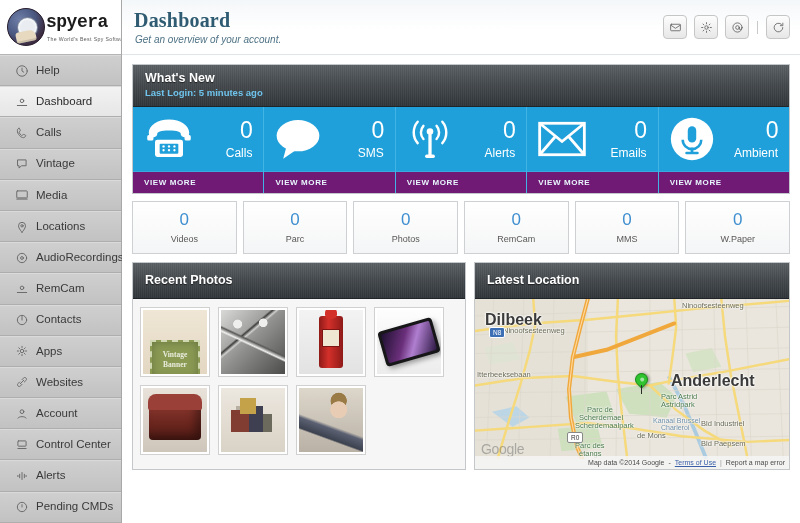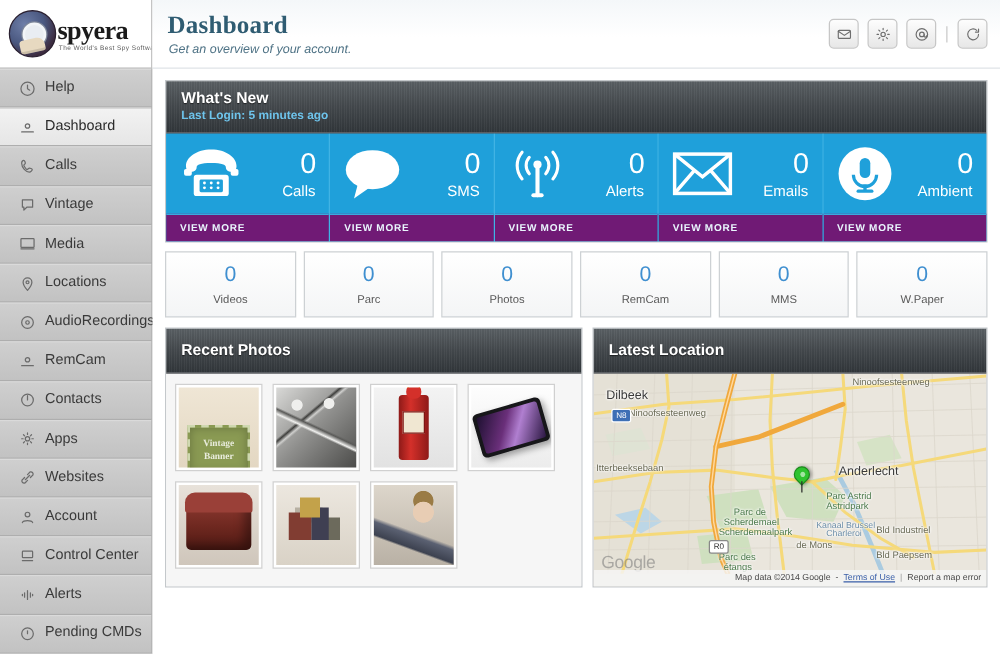--- a/index.html
+++ b/index.html
@@ -52,23 +52,23 @@
     content: ""; position: absolute;
     left: 8px; bottom: 3px;
     width: 20px; height: 11px;
     background: #e7d9c0;
     border-radius: 3px 6px 2px 2px;
     transform: rotate(-12deg);
     box-shadow: inset 0 -2px 0 rgba(0,0,0,.12);
   }
   .logo-word {
     position: absolute; left: 46px; top: 12px;
-    font-size: 21px; font-weight: bold; letter-spacing: -0.5px;
+    font-size: 18px; font-weight: bold; letter-spacing: -0.5px;
     color: #1b1b1b;
-    font-family: Liberation Serif, serif;
+    font-family: Liberation Mono, monospace;
   }
   .logo-tag {
     position: absolute; left: 47px; top: 36px;
     font-size: 5.2px; letter-spacing: .35px;
     color: #5a5a5a;
     white-space: nowrap;
     font-family: "Liberation Sans", sans-serif;
   }
 
   .nav { list-style: none; }
@@ -375,21 +375,21 @@
     cursor: pointer;
   }
   .map-bg { position: absolute; inset: 0; }
   .map-lbl {
     position: absolute;
     font-size: 8.5px;
     color: #4a4a4a;
     white-space: nowrap;
     text-shadow: 0 0 2px #fff, 0 0 2px #fff, 0 0 3px #fff;
   }
-  .map-lbl.big { font-size: 10px; color: #3a3a3a; }
+  .map-lbl.big { font-size: 16px; color: #3a3a3a; font-weight: bold; }
   .map-lbl.road { font-size: 7.5px; color: #6a6a55; }
   .map-lbl.park { font-size: 7.5px; color: #4c7a4c; }
   .map-lbl.water { font-size: 7px; color: #6d8ea8; }
   .map-shield {
     position: absolute;
     font-size: 6.5px; color: #ffffff;
     background: #3d6fb5;
     border: 1px solid #fff;
     border-radius: 2px;
     padding: 0 3px;

